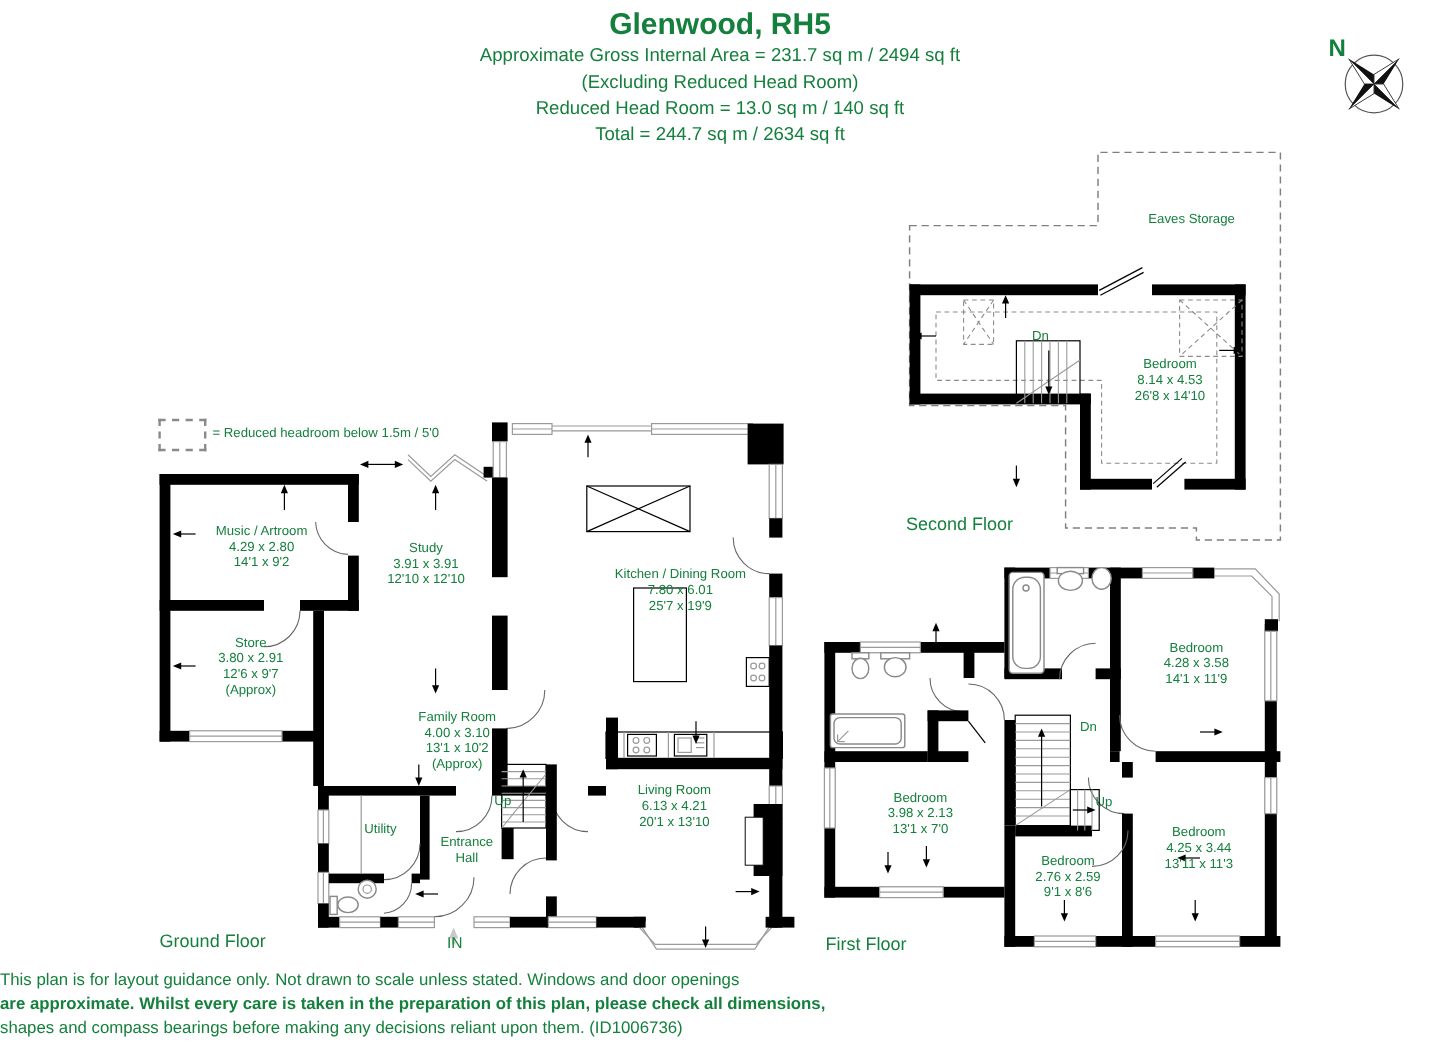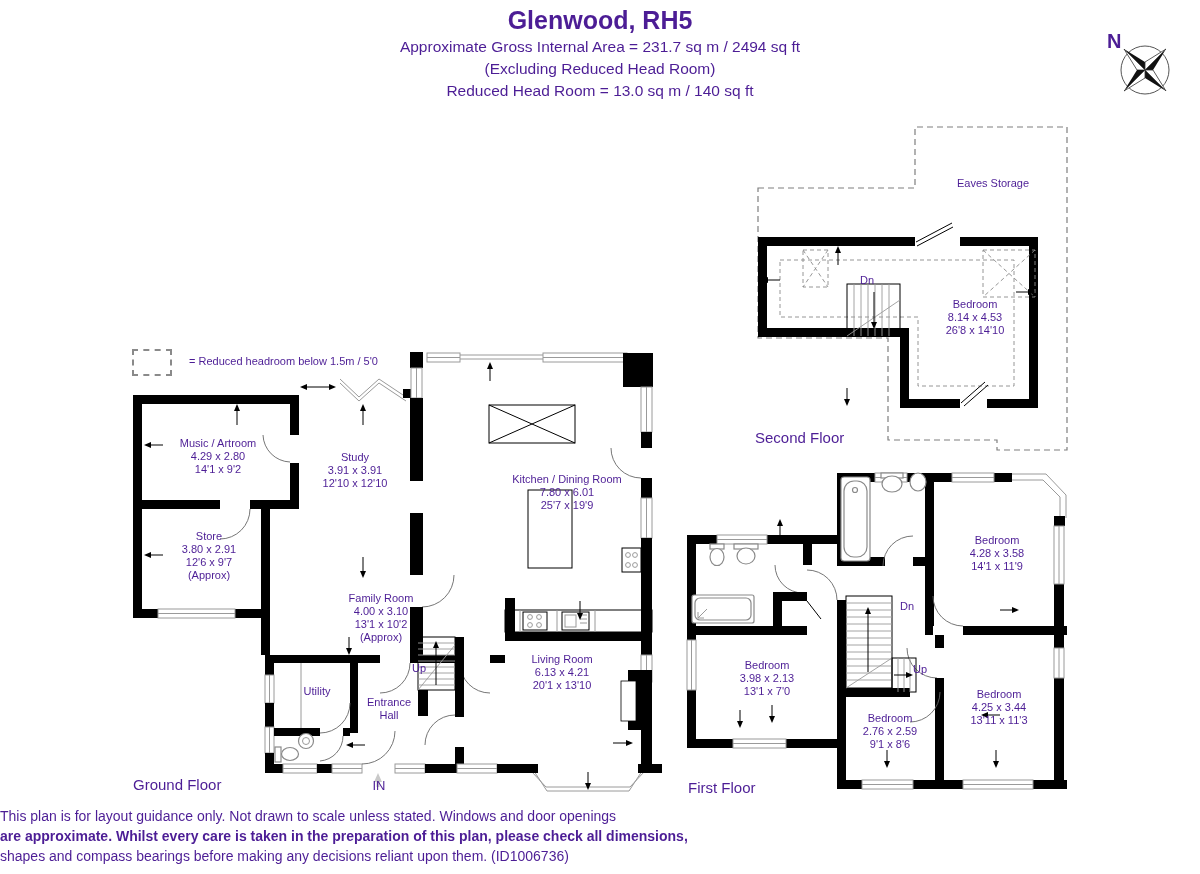--- a/index.html
+++ b/index.html
@@ -1,31 +1,31 @@
 <!DOCTYPE html>
 <html><head>
 <meta charset="utf-8">
 <style>
   html,body{margin:0;padding:0;background:#fff;}
   #canvas{position:relative;width:1200px;height:874px;background:#fff;overflow:hidden;
-          font-family:"Liberation Sans", sans-serif;color:#4c1d95;}
+          font-family:"Liberation Sans", sans-serif;color:#15803d;}
   .abs{position:absolute;}
   .hdr{left:0;right:0;text-align:center;}
   #title{top:6px;font-size:25px;font-weight:bold;}
   .hline{font-size:15.5px;}
   #h1{top:38px;} #h2{top:60px;} #h3{top:82px;} #h4{top:104px;}
   .foot{left:0;right:0;text-align:left;font-size:14px;}
   #f1{top:808px;} #f2{top:828px;font-weight:bold;} #f3{top:848px;}
   .rl{position:absolute;transform:translateX(-50%);text-align:center;font-size:11px;
       line-height:13px;white-space:nowrap;}
   .rl-wrap{white-space:normal;width:62px;}
   .floorlbl{position:absolute;font-weight:normal;font-size:15px;}
   .small{font-size:11px;padding-left:16px;}
   #legend-box{left:132px;top:349px;width:36px;height:23px;border:2px dashed #8a8a8a;}
-  #legend-text{left:189px;top:355px;font-size:11px;}
+  #legend-text{left:177px;top:355px;font-size:11px;}
   #compass-n{left:1107px;top:30px;font-size:20px;font-weight:bold;}
   svg{position:absolute;overflow:visible;}
   .w{fill:#000;}
   .tl{fill:none;stroke:#000;stroke-width:1;}
   .gl{fill:none;stroke:#9a9a9a;stroke-width:1;}
   .win{fill:#fff;stroke:#9a9a9a;stroke-width:1;}
   .fix{fill:#fff;stroke:#8a8a8a;stroke-width:1.2;}
   .arc{fill:none;stroke:#666;stroke-width:0.9;}
   .dash{fill:none;stroke:#7f7f7f;stroke-width:1.2;stroke-dasharray:6 4;}
   .dash2{fill:none;stroke:#8a8a8a;stroke-width:0.9;stroke-dasharray:4 3;}
@@ -36,20 +36,21 @@
 </style>
 </head>
 <body>
 
 <div id="canvas">
 
   <div class="abs hdr" id="title">Glenwood, RH5</div>
   <div class="abs hdr hline" id="h1">Approximate Gross Internal Area = 231.7 sq m / 2494 sq ft</div>
   <div class="abs hdr hline" id="h2">(Excluding Reduced Head Room)</div>
   <div class="abs hdr hline" id="h3">Reduced Head Room = 13.0 sq m / 140 sq ft</div>
+  <div class="abs hdr hline" id="h4">Total = 244.7 sq m / 2634 sq ft</div>
 
   <div class="abs" id="compass-n">N</div>
   <svg style="left:1098px;top:28px;" width="90" height="80" viewBox="0 0 90 80">
     <circle cx="47" cy="42" r="24" fill="none" stroke="#555" stroke-width="1"></circle>
     <polygon points="26,21 47,34 47,42" fill="#111"></polygon>
     <polygon points="26,21 39,42 47,42" fill="#fff" stroke="#333" stroke-width="0.8"></polygon>
     <polygon points="68,21 55,42 47,42" fill="#111"></polygon>
     <polygon points="68,21 47,34 47,42" fill="#fff" stroke="#333" stroke-width="0.8"></polygon>
     <polygon points="68,63 47,50 47,42" fill="#111"></polygon>
     <polygon points="68,63 55,42 47,42" fill="#fff" stroke="#333" stroke-width="0.8"></polygon>

